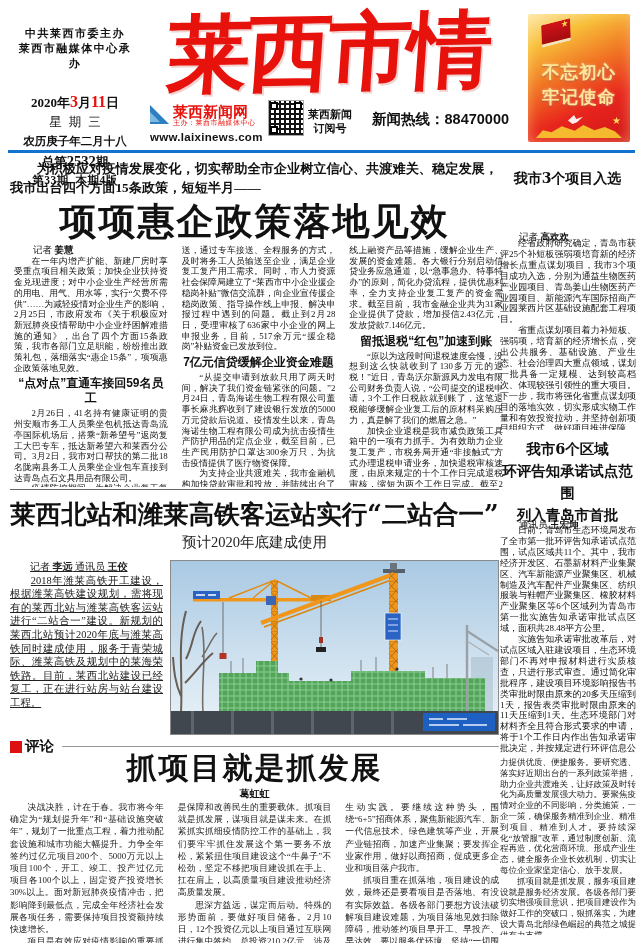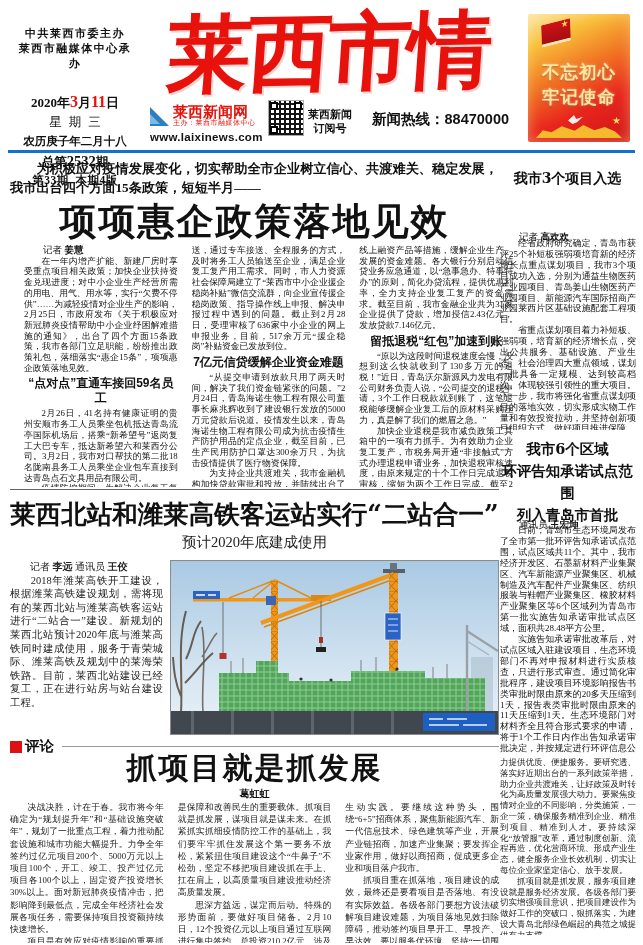--- a/index.html
+++ b/index.html
@@ -16,21 +16,21 @@
   .issue-total{font-size:12.5px;font-weight:bold;margin-top:4px;}
   .issue-total .num{font-size:14.5px;}
   .issue-line{font-size:11.5px;font-weight:bold;margin-top:2px;letter-spacing:.5px;}
 
   .masthead-title{position:absolute;left:148px;top:0px;width:360px;height:102px;
     font-size:84px;line-height:104px;font-weight:900;color:#e8120c;text-align:center;
     font-family:"DejaVu Serif",serif;transform:skewX(-5deg) rotate(-1deg);letter-spacing:-4px;
     text-shadow:2px 2px 0 rgba(180,12,8,.18);}
 
   .logo{position:absolute;left:150px;top:104px;width:116px;}
-  .logo-row{display:flex;align-items:center;}
+  .logo-row{display:flex;align-items:flex-start;}
   .logo-tri{width:19px;height:19px;background:#2d7fc1;clip-path:polygon(0 0,100% 100%,0 100%);margin:1px 4px 0 0;}
   .logo-tri i{display:block;width:10px;height:10px;background:#7db9e3;clip-path:polygon(0 0,100% 100%,0 100%);margin-top:7px;}
   .logo-name{color:#e8120c;font-weight:900;font-size:15px;line-height:15px;font-family:"Liberation Sans",sans-serif;}
   .logo-sub{color:#e8120c;font-size:7px;line-height:9px;letter-spacing:.5px;}
   .logo-url{font-weight:bold;font-size:11.5px;margin-top:3px;font-family:"Liberation Sans",sans-serif;letter-spacing:.3px;}
 
   .qr{position:absolute;left:268px;top:100px;width:34px;height:34px;background:#fff;border:1px solid #aaa;
       background-image:repeating-linear-gradient(0deg,#151515 0 2px,transparent 2px 5px),
                        repeating-linear-gradient(90deg,#151515 0 2px,transparent 2px 5px);}
   .qr-eye{position:absolute;width:8px;height:8px;background:#fff;border:2px solid #000;box-sizing:border-box;}
@@ -55,38 +55,38 @@
     clip-path:polygon(0 60%,40% 0,55% 45%,100% 20%,60% 80%,30% 100%);}
   .deco .star{position:absolute;right:9px;bottom:13px;color:#ffd95e;font-size:10px;font-style:normal;}
 
   .blue-rule{position:absolute;left:8px;top:150px;width:627px;height:3px;background:#1273cf;}
 
   
   .kicker{position:absolute;left:10px;top:160px;width:489px;font-size:13.2px;line-height:18.6px;
           font-weight:600;text-indent:2em;}
   .headline{position:absolute;left:10px;top:197px;width:489px;text-align:center;font-size:37px;
             font-weight:900;letter-spacing:2px;font-family:"DejaVu Serif",serif;}
-  .lead-cols{position:absolute;left:24px;top:245px;width:489px;height:242px;display:flex;gap:14px;}
+  .lead-cols{position:absolute;left:14px;top:245px;width:489px;height:242px;display:flex;gap:14px;}
   .lead-col{flex:1;overflow:hidden;font-size:8.8px;line-height:10.7px;text-align:justify;}
   .lead-col p{margin:0;text-indent:2em;}
   p.cont{text-indent:0 !important;}
   .byline{margin:0 0 1px;text-indent:2em;font-size:9.5px;}
   .byline b{font-family:"Liberation Sans",sans-serif;}
   .col-sub{font-weight:900;text-align:center;font-size:12px;line-height:15px;
            font-family:"Liberation Sans",sans-serif;margin:3px 0 2px;}
 
   .rule-mid{position:absolute;left:10px;top:489px;width:489px;border-top:1.5px solid #666;}
 
   
   .station-title{position:absolute;left:10px;top:497px;width:489px;text-align:center;font-size:25.5px;
                  font-weight:900;font-family:"DejaVu Serif",serif;}
   .station-sub{position:absolute;left:10px;top:533px;width:489px;text-align:center;font-size:14.5px;color:#222;}
   .station-col{position:absolute;left:10px;top:560px;width:153px;height:208px;font-size:10.4px;
                line-height:13.6px;text-align:justify;color:#222;overflow:hidden;}
-  .station-col p{margin:0;text-indent:2em;}
+  .station-col p{margin:0;text-indent:2em;text-decoration:underline;}
   .station-col .byline{font-size:10px;}
   .photo{position:absolute;left:170px;top:560px;width:327px;height:173px;border:1px solid #8a8a8a;background:#cfe0ec;}
   .photo svg{display:block;}
 
   
   .rail-title{position:absolute;left:499px;width:137px;text-align:center;font-weight:900;
               font-family:"DejaVu Serif",serif;}
   #rail1-title{top:168px;font-size:14px;line-height:21px;}
   #rail2-title{top:438px;font-size:14.5px;line-height:22px;text-align:center;}
   .rail-byline{position:absolute;left:500px;width:136px;font-size:9.5px;text-indent:2em;}

